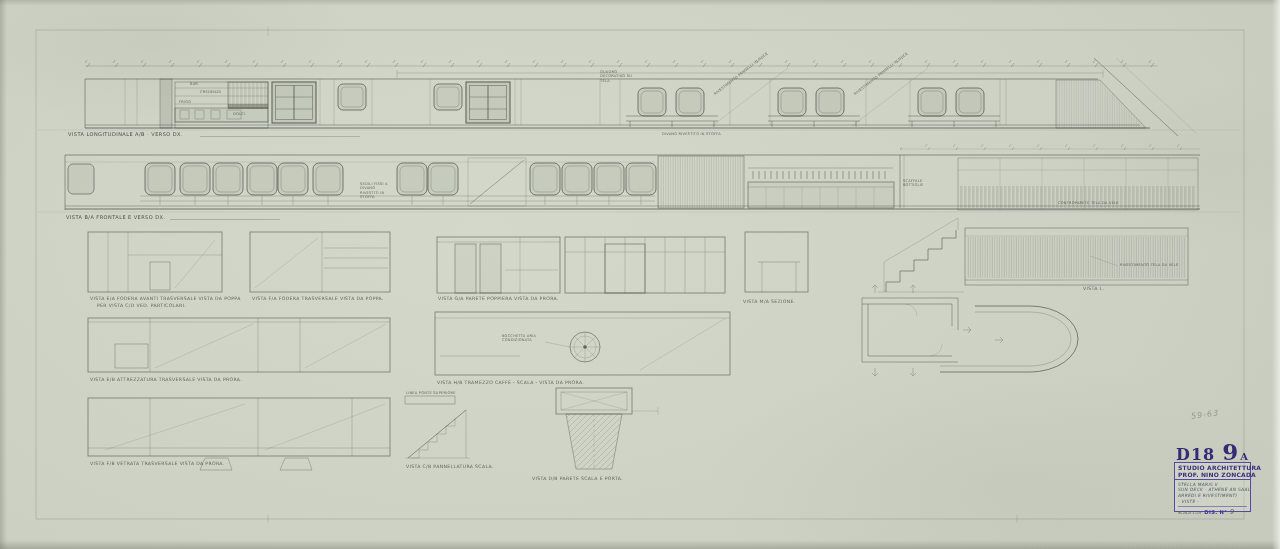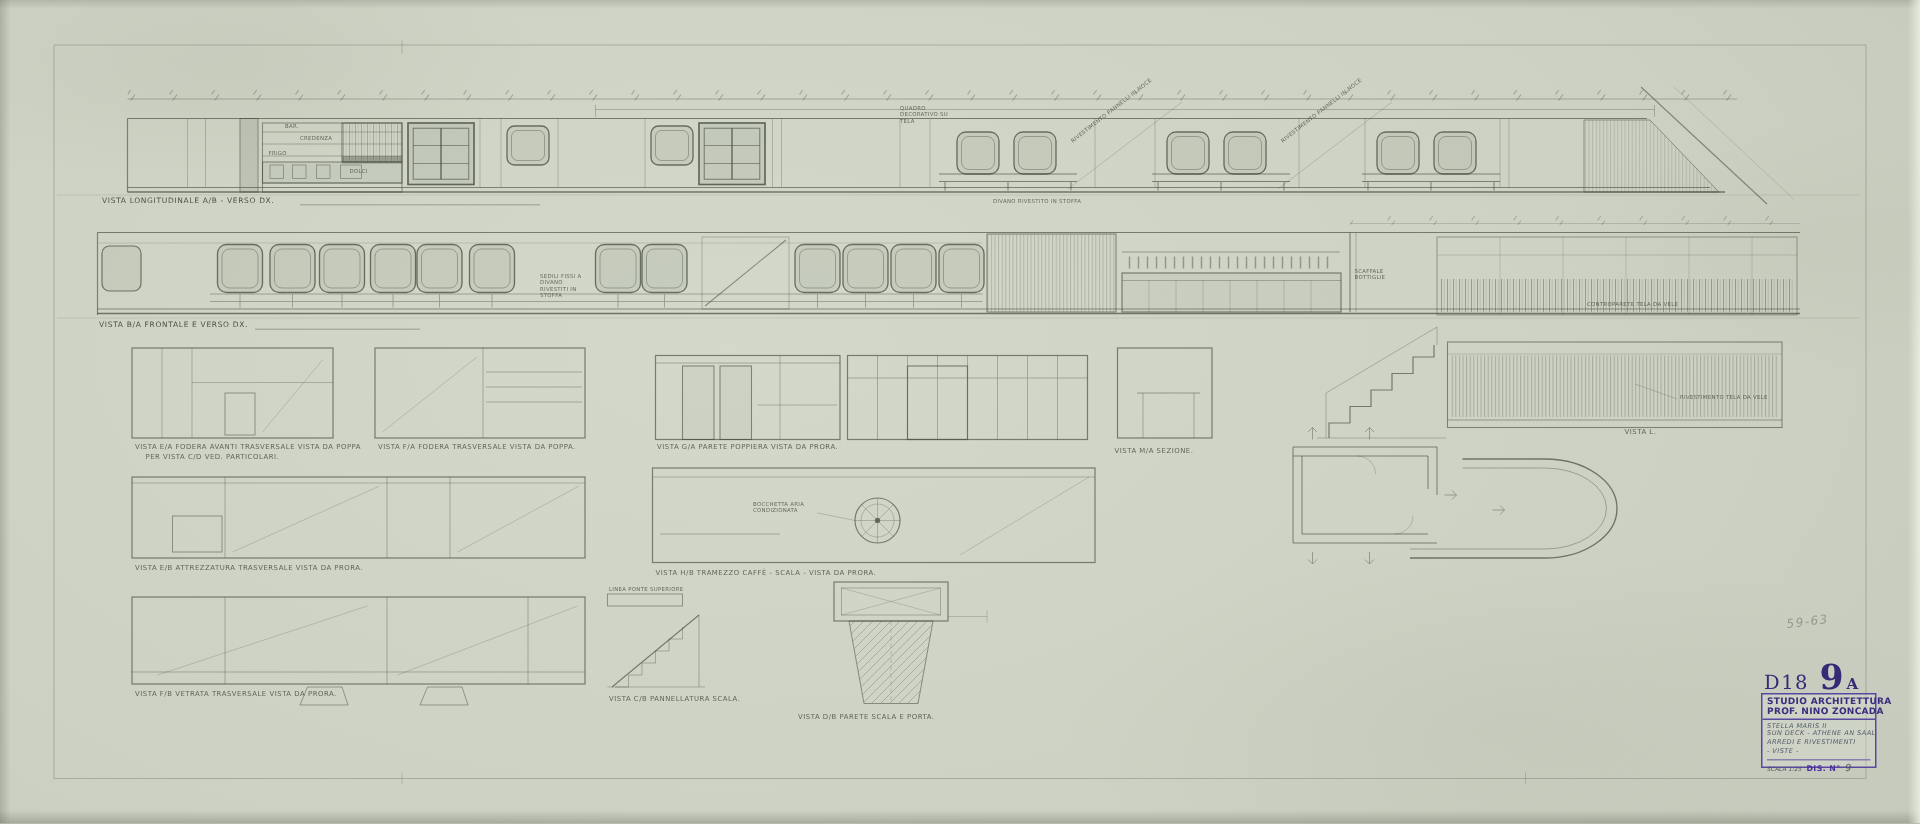--- a/index.html
+++ b/index.html
@@ -25,21 +25,21 @@
   .cap2{position:absolute;font-size:4.6px;letter-spacing:.35px;color:rgba(56,61,52,.75);white-space:nowrap;}
   .ann{position:absolute;font-size:3.6px;letter-spacing:.2px;color:rgba(56,61,52,.72);line-height:1.25;}
   .annw{white-space:normal;}
   .rule{position:absolute;height:1px;background:rgba(74,79,68,.28);}
   .diag{transform-origin:left bottom;}
   .pencil{
     position:absolute;left:1191px;top:410px;font-size:8px;font-style:italic;
     color:rgba(108,112,96,.55);transform:rotate(-7deg);letter-spacing:1px;
   }
   .stamp{position:absolute;left:1176px;top:438px;color:#352a75;font-family:"DejaVu Serif",serif;white-space:nowrap;}
-  .stamp .c1{font-size:13px;font-weight:normal;letter-spacing:1px;margin-top:12px;}
+  .stamp .c1{font-size:16px;font-weight:bold;letter-spacing:1px;margin-top:12px;}
   .stamp .c2{font-size:23px;font-weight:bold;margin-left:7px;}
   .stamp .c3{font-size:10px;font-weight:bold;margin-left:2px;}
   .tblock{
     position:absolute;left:1174px;top:462px;width:77px;height:50px;
     border:1.3px solid #5a48a0;background:rgba(222,226,214,.35);
     box-sizing:border-box;padding:1px 3px;
   }
   .tblock .h1{font-size:6px;font-weight:bold;color:#3a2d7d;letter-spacing:.2px;white-space:nowrap;}
   .tblock .hdiv{height:1px;background:#5a48a0;margin:1px -3px 1.5px -3px;}
   .tblock .hw{font-size:4.4px;font-style:italic;color:#555d6b;letter-spacing:.3px;line-height:1.3;white-space:nowrap;}

